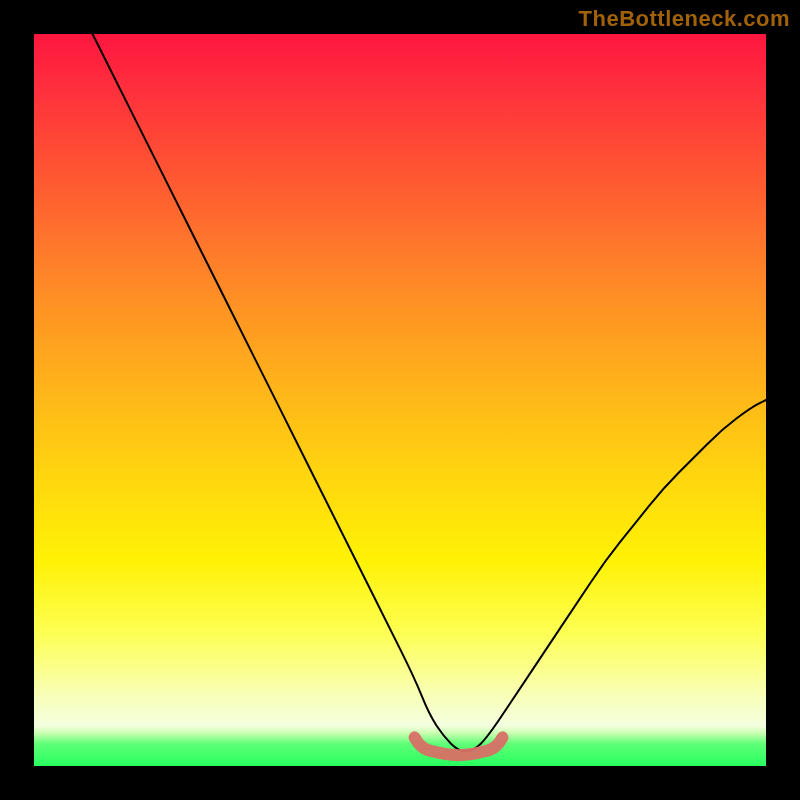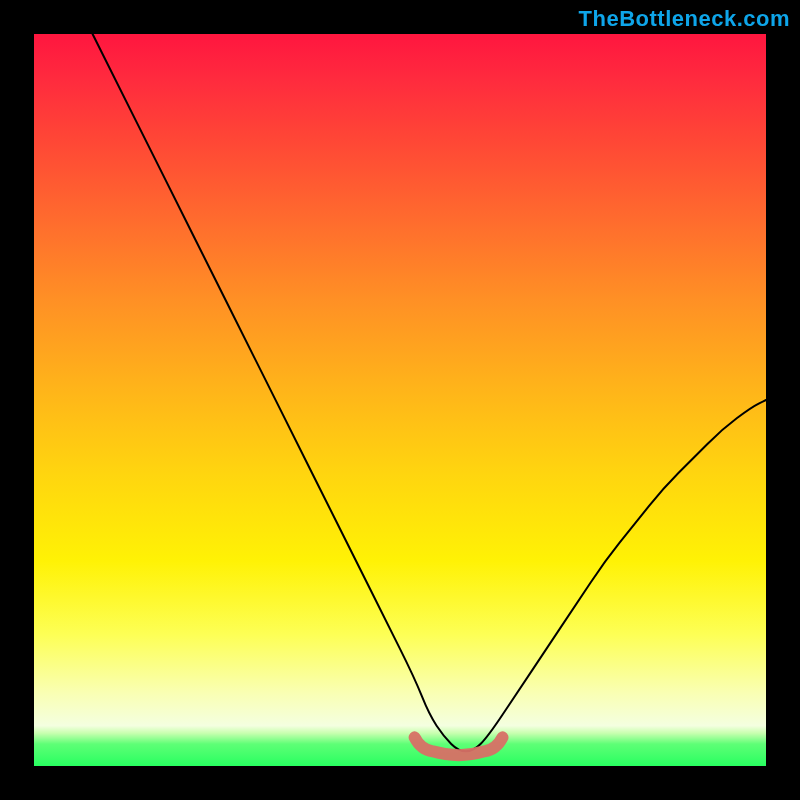--- a/index.html
+++ b/index.html
@@ -14,21 +14,21 @@
   .frame {
     position: relative;
     width: 800px;
     height: 800px;
     background: #000;
   }
   .watermark {
     position: absolute;
     top: 6px;
     right: 10px;
-    color: #0ea5e9;
+    color: #a16207;
     font-size: 22px;
     font-weight: 600;
     letter-spacing: 0.5px;
     z-index: 10;
   }
   .plot-area {
     position: absolute;
     left: 34px;
     top: 34px;
     width: 732px;

